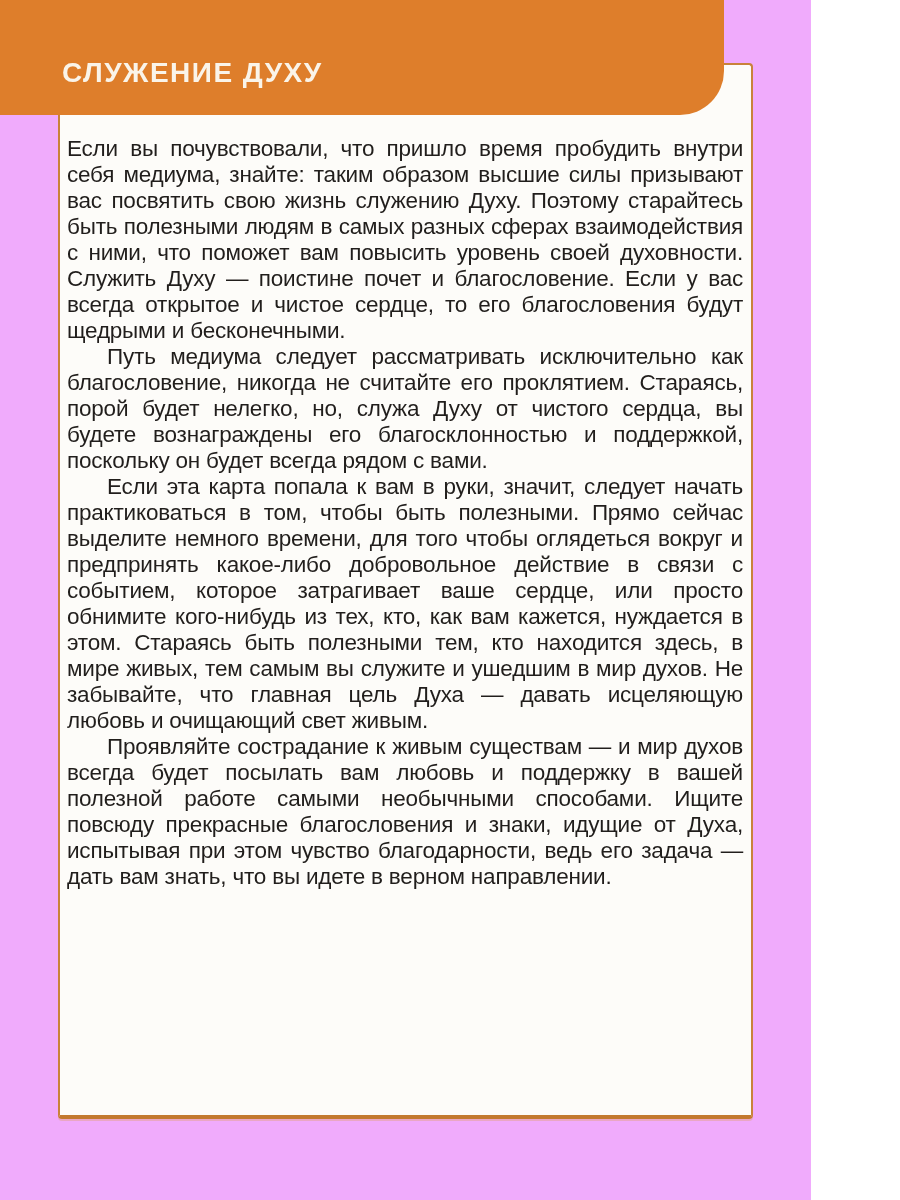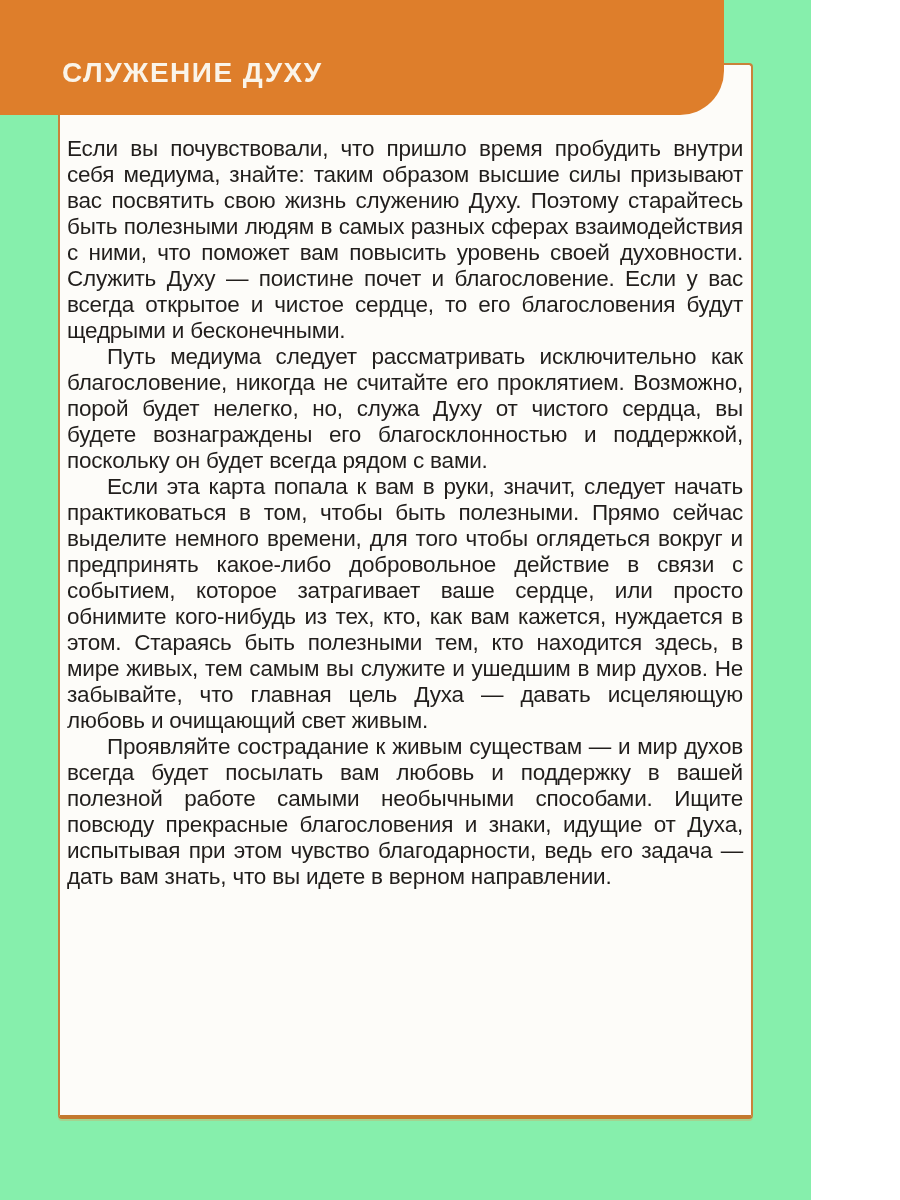--- a/index.html
+++ b/index.html
@@ -4,21 +4,21 @@
 <style>
   html, body {
     margin: 0;
     padding: 0;
     background: #ffffff;
   }
   .page {
     position: relative;
     width: 811px;
     height: 1200px;
-    background: #86efac;
+    background: #f0abfc;
     overflow: hidden;
     font-family: "Liberation Sans", sans-serif;
   }
   
   .text-box {
     position: absolute;
     left: 58px;
     top: 63px;
     width: 695px;
     height: 1056px;
@@ -78,18 +78,18 @@
 <div class="page">
 
   <div class="text-box"></div>
 
   <div class="banner">
     <h1 class="banner-title">СЛУЖЕНИЕ ДУХУ</h1>
   </div>
 
   <div class="content">
     <p>Если вы почувствовали, что пришло время пробудить внутри себя медиума, знайте: таким образом высшие силы призывают вас посвятить свою жизнь служению Духу. Поэтому старайтесь быть полезными людям в самых разных сферах взаимодействия с ними, что поможет вам повысить уровень своей духовности. Служить Духу — поистине почет и благословение. Если у вас всегда открытое и чистое сердце, то его благословения будут щедрыми и бесконечными.</p>
-    <p>Путь медиума следует рассматривать исключительно как благословение, никогда не считайте его проклятием. Возможно, порой будет нелегко, но, служа Духу от чистого сердца, вы будете вознаграждены его благосклонностью и поддержкой, поскольку он будет всегда рядом с вами.</p>
+    <p>Путь медиума следует рассматривать исключительно как благословение, никогда не считайте его проклятием. Стараясь, порой будет нелегко, но, служа Духу от чистого сердца, вы будете вознаграждены его благосклонностью и поддержкой, поскольку он будет всегда рядом с вами.</p>
     <p>Если эта карта попала к вам в руки, значит, следует начать практиковаться в том, чтобы быть полезными. Прямо сейчас выделите немного времени, для того чтобы оглядеться вокруг и предпринять какое-либо добровольное действие в связи с событием, которое затрагивает ваше сердце, или просто обнимите кого-нибудь из тех, кто, как вам кажется, нуждается в этом. Стараясь быть полезными тем, кто находится здесь, в мире живых, тем самым вы служите и ушедшим в мир духов. Не забывайте, что главная цель Духа — давать исцеляющую любовь и очищающий свет живым.</p>
     <p>Проявляйте сострадание к живым существам — и мир духов всегда будет посылать вам любовь и поддержку в вашей полезной работе самыми необычными способами. Ищите повсюду прекрасные благословения и знаки, идущие от Духа, испытывая при этом чувство благодарности, ведь его задача — дать вам знать, что вы идете в верном направлении.</p>
   </div>
 
 </div>
 
 </body></html>

